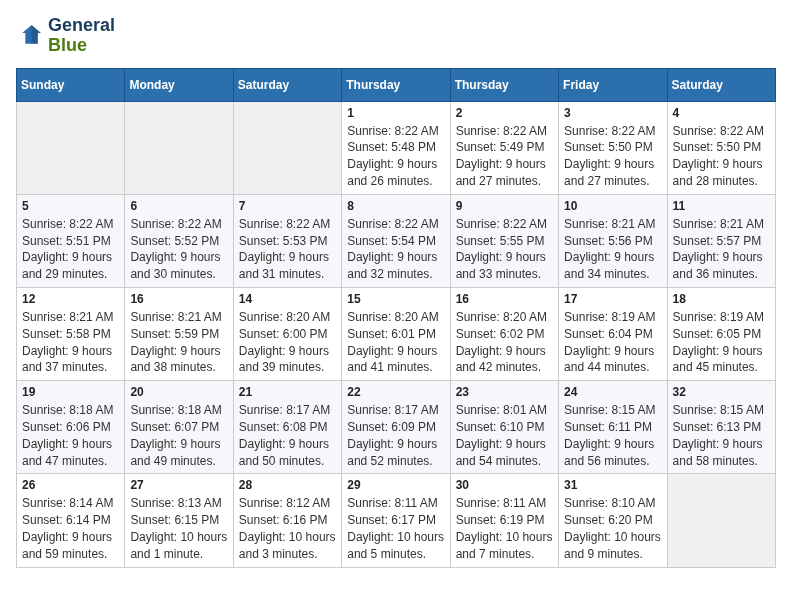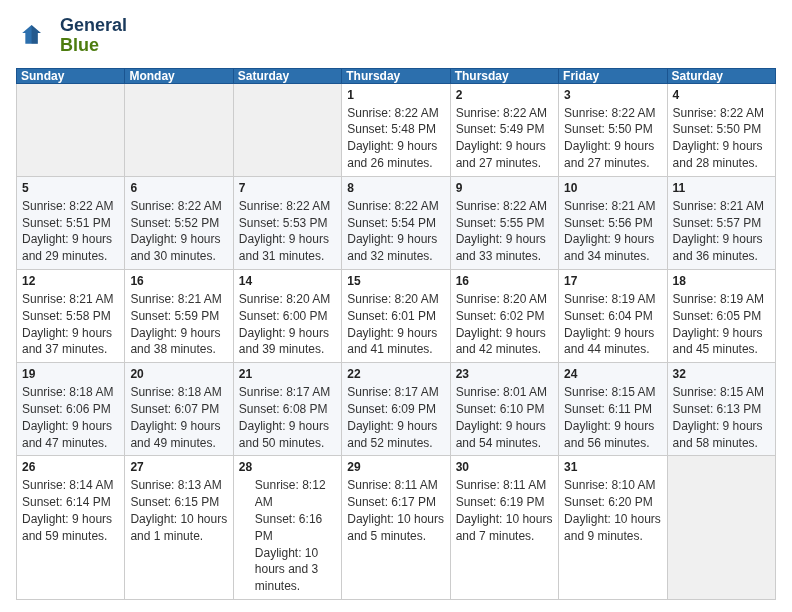--- a/index.html
+++ b/index.html
@@ -12,21 +12,21 @@
     }
     .header {
       display: flex;
       justify-content: space-between;
       align-items: flex-start;
       margin-bottom: 12px;
     }
     .logo {
       display: flex;
       align-items: center;
-      gap: 16px;
+      gap: 4px;
     }
     .logo-text {
       font-size: 18px;
       font-weight: bold;
       color: #1a3a5c;
       line-height: 1.1;
     }
     .logo-icon {
       width: 28px;
       height: 28px;
@@ -46,21 +46,21 @@
     table {
       width: 100%;
       border-collapse: collapse;
       table-layout: fixed;
     }
     thead tr th {
       background-color: #2c6fad;
       color: #fff;
       font-size: 12px;
       font-weight: bold;
-      padding: 0 4px;
+      padding: 9px 4px;
       text-align: left;
       border: 1px solid #1a5490;
     }
     tbody tr td {
       border: 1px solid #ccc;
       vertical-align: top;
       padding: 4px 5px;
       font-size: 10.5px;
       color: #222;
       background: #fff;
@@ -286,21 +286,21 @@
 Daylight: 9 hours and 59 minutes.</div>
         </td>
         <td>
           <div class="day-number">27</div>
           <div class="day-info" style="white-space: pre-line;">Sunrise: 8:13 AM
 Sunset: 6:15 PM
 Daylight: 10 hours and 1 minute.</div>
         </td>
         <td>
           <div class="day-number">28</div>
-          <div class="day-info" style="white-space: pre-line; margin-left: 16px;">Sunrise: 8:12 AM
+          <div class="day-info" style="white-space: pre-line;">Sunrise: 8:12 AM
 Sunset: 6:16 PM
 Daylight: 10 hours and 3 minutes.</div>
         </td>
         <td>
           <div class="day-number">29</div>
           <div class="day-info" style="white-space: pre-line;">Sunrise: 8:11 AM
 Sunset: 6:17 PM
 Daylight: 10 hours and 5 minutes.</div>
         </td>
         <td>

